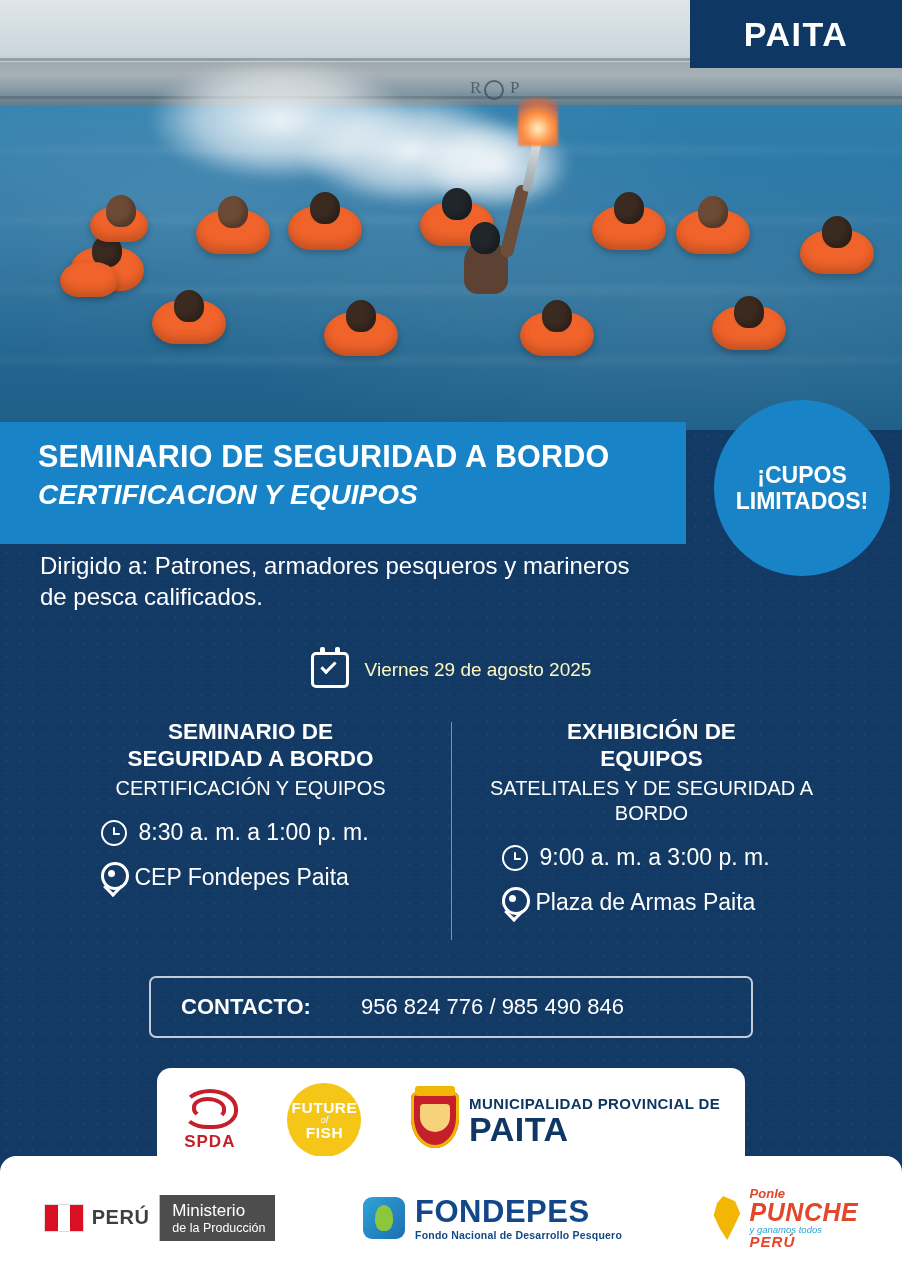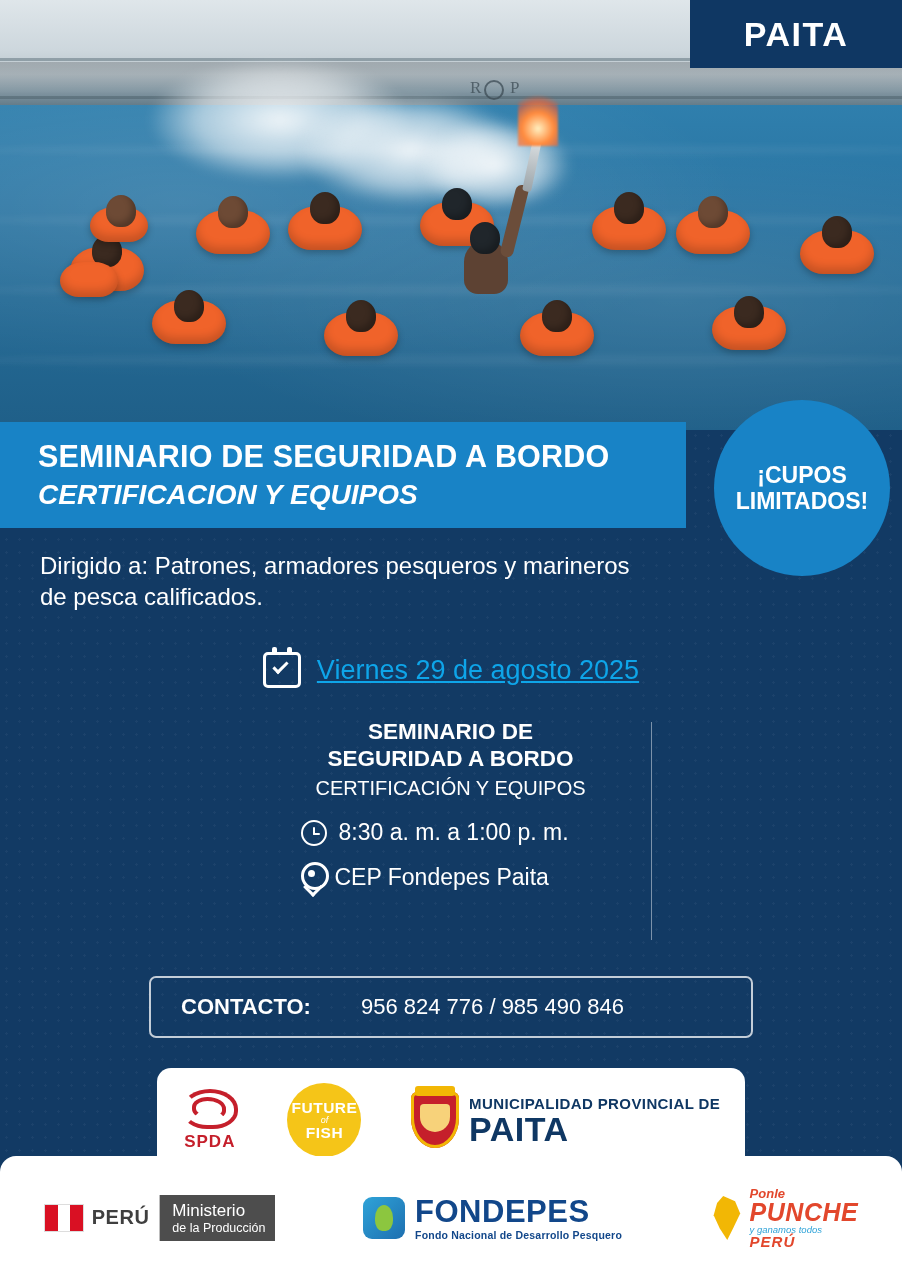--- a/index.html
+++ b/index.html
@@ -121,21 +121,21 @@
     display: flex; align-items: center; justify-content: center;
     z-index: 5;
   }
   .paita-tag span {
     color: #ffffff; font-size: 34px; font-weight: bold; letter-spacing: 1.5px;
   }
 
   
   .title-banner {
     position: absolute; top: 422px; left: 0;
-    width: 686px; height: 106px;
+    width: 686px; height: 122px;
     background: #1883c6;
     z-index: 4;
     padding: 18px 28px 0 38px;
   }
   .title-banner h1 {
     color: #fff; font-size: 30.5px; font-weight: bold; letter-spacing: .2px; line-height: 1.1;
   }
   .title-banner h2 {
     color: #fff; font-size: 28px; font-style: italic; font-weight: bold; line-height: 1.25; margin-top: 3px;
   }
@@ -177,21 +177,21 @@
   }
   .date-row .cal::after {
     content: ""; position: absolute; top: -8px; right: 6px; width: 5px; height: 8px;
     background: #ffffff; border-radius: 2px;
   }
   .cal .tick {
     position: absolute; left: 7px; top: 7px; width: 15px; height: 8px;
     border-left: 3px solid #fff; border-bottom: 3px solid #fff;
     transform: rotate(-45deg);
   }
-  .date-row .date-text { color: #0ea5e9; font-size: 27px; text-decoration: underline; }
+  .date-row .date-text { color: #fef9c3; font-size: 19px; }
 
   .columns {
     margin-top: 30px;
     display: flex; justify-content: center; align-items: flex-start;
     position: relative;
   }
   .col { width: 400px; text-align: center; padding: 0 16px; }
   .col-divider {
     width: 1px; background: rgba(255,255,255,0.45);
     height: 218px; margin-top: 4px;
@@ -479,20 +479,37 @@
         <div class="info-line second">
           <div class="ico-pin">
               <div class="pin-dot"></div>
             </div>
           <div class="txt">CEP Fondepes Paita</div>
         </div>
       </div>
 
       <div class="col-divider"></div>
 
+      <div class="col">
+        <h3>
+          <span>EXHIBICIÓN DE</span><br>
+          <span>EQUIPOS</span>
+        </h3>
+        <div class="sub">SATELITALES Y DE SEGURIDAD A BORDO</div>
+        <div class="info-line">
+          <div class="ico-clock"></div>
+          <div class="txt">9:00 a. m. a 3:00 p. m.</div>
+        </div>
+        <div class="info-line second">
+          <div class="ico-pin">
+              <div class="pin-dot"></div>
+            </div>
+          <div class="txt">Plaza de Armas Paita</div>
+        </div>
+      </div>
     </div>
 
     <div class="contacto">
       <div class="label">CONTACTO:</div>
       <div class="phones">956 824 776 / 985 490 846</div>
     </div>
 
     <div class="sponsors">
       <div class="spda">
         <div class="bird">

